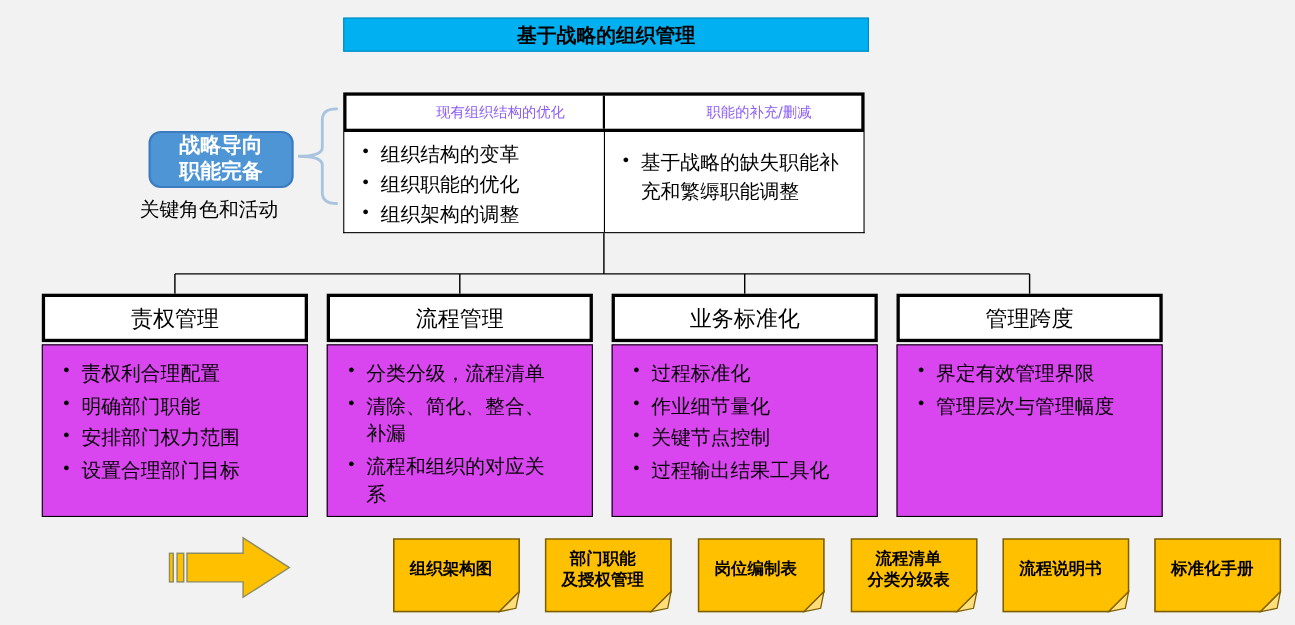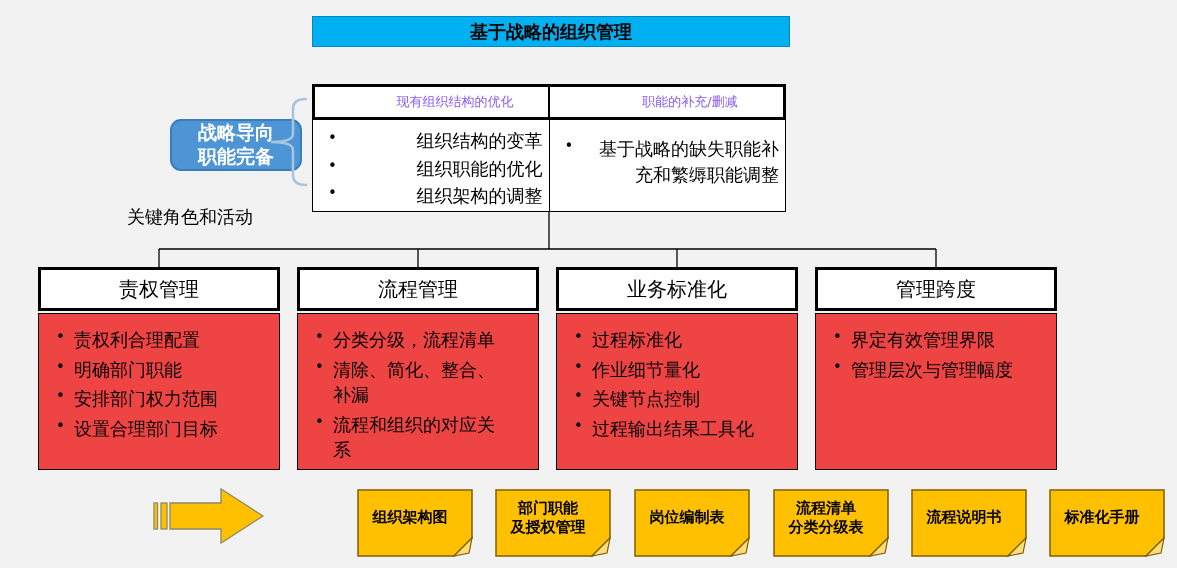--- a/index.html
+++ b/index.html
@@ -13,53 +13,53 @@
     position:absolute;left:312px;top:16px;width:478px;height:31px;
     background:#00B0F0;border:1px solid #0089C4;
     display:flex;align-items:center;justify-content:center;
     font-size:18px;font-weight:bold;color:#000;
   }
   
   .badge{
     position:absolute;left:135px;top:119px;width:132px;height:52px;
     background:#4E95D6;border:2px solid #3B7CC0;border-radius:11px;
     display:flex;flex-direction:column;align-items:center;justify-content:center;
-    color:#fff;font-weight:bold;font-size:19px;line-height:1.25;margin-left:35px;
+    color:#fff;font-weight:bold;font-size:19px;line-height:1.25;
   }
   .caption{
-    position:absolute;left:127px;top:205px;font-size:18px;color:#000;white-space:nowrap;
+    position:absolute;left:127px;top:178px;font-size:18px;color:#000;white-space:nowrap;
   }
   .brace{position:absolute;left:266px;top:97px;}
   
   .opt-table{position:absolute;left:312px;top:84px;width:474px;}
   .opt-head{display:flex;height:36px;border:3px solid #000;background:#fff;}
   .opt-head .cell{
     flex:1;display:flex;align-items:center;justify-content:center;
     font-size:13px;color:#8b5cf6;padding-left:47px;
   }
   .opt-head .cell:first-child{border-right:2px solid #000;}
-  .opt-body{display:flex;border:1px solid #000;border-top:none;background:#fff;height:92px;text-align:right;}
+  .opt-body{display:flex;border:1px solid #000;border-top:none;background:#fff;height:92px;}
   .opt-body .cell{flex:1;padding:8px 6px 6px 6px;}
   .opt-body .cell:first-child{border-right:1px solid #000;}
   .opt-body .cell.right{padding-top:16px;}
   
   ul.bullets{list-style:none;margin:0;padding:0;}
   ul.bullets li{
     position:relative;padding-left:27px;font-size:18px;line-height:1.42;
     white-space:pre-line;margin-bottom:2px;
   }
   ul.bullets li::before{content:"•";position:absolute;left:9px;top:0;font-size:15px;}
   
   .mbox{position:absolute;top:267px;width:242px;}
   .mbox .m-head{
     height:44px;border:3px solid #000;background:#fff;
     display:flex;align-items:center;justify-content:center;font-size:20px;
   }
   .mbox .m-body{
-    margin-top:2px;height:157px;border:1px solid #000;background:#ef4444;
+    margin-top:2px;height:157px;border:1px solid #000;background:#d946ef;
     padding:13px 6px 6px 8px;
   }
   .mbox .m-body ul.bullets li{margin-bottom:4px;}
   
   .connectors{position:absolute;left:0;top:0;pointer-events:none;}
   
   .arrow{position:absolute;left:153px;top:487px;}
   .note{position:absolute;top:489px;width:116px;height:68px;}
   .note svg{position:absolute;left:0;top:0;}
   .note .label{

